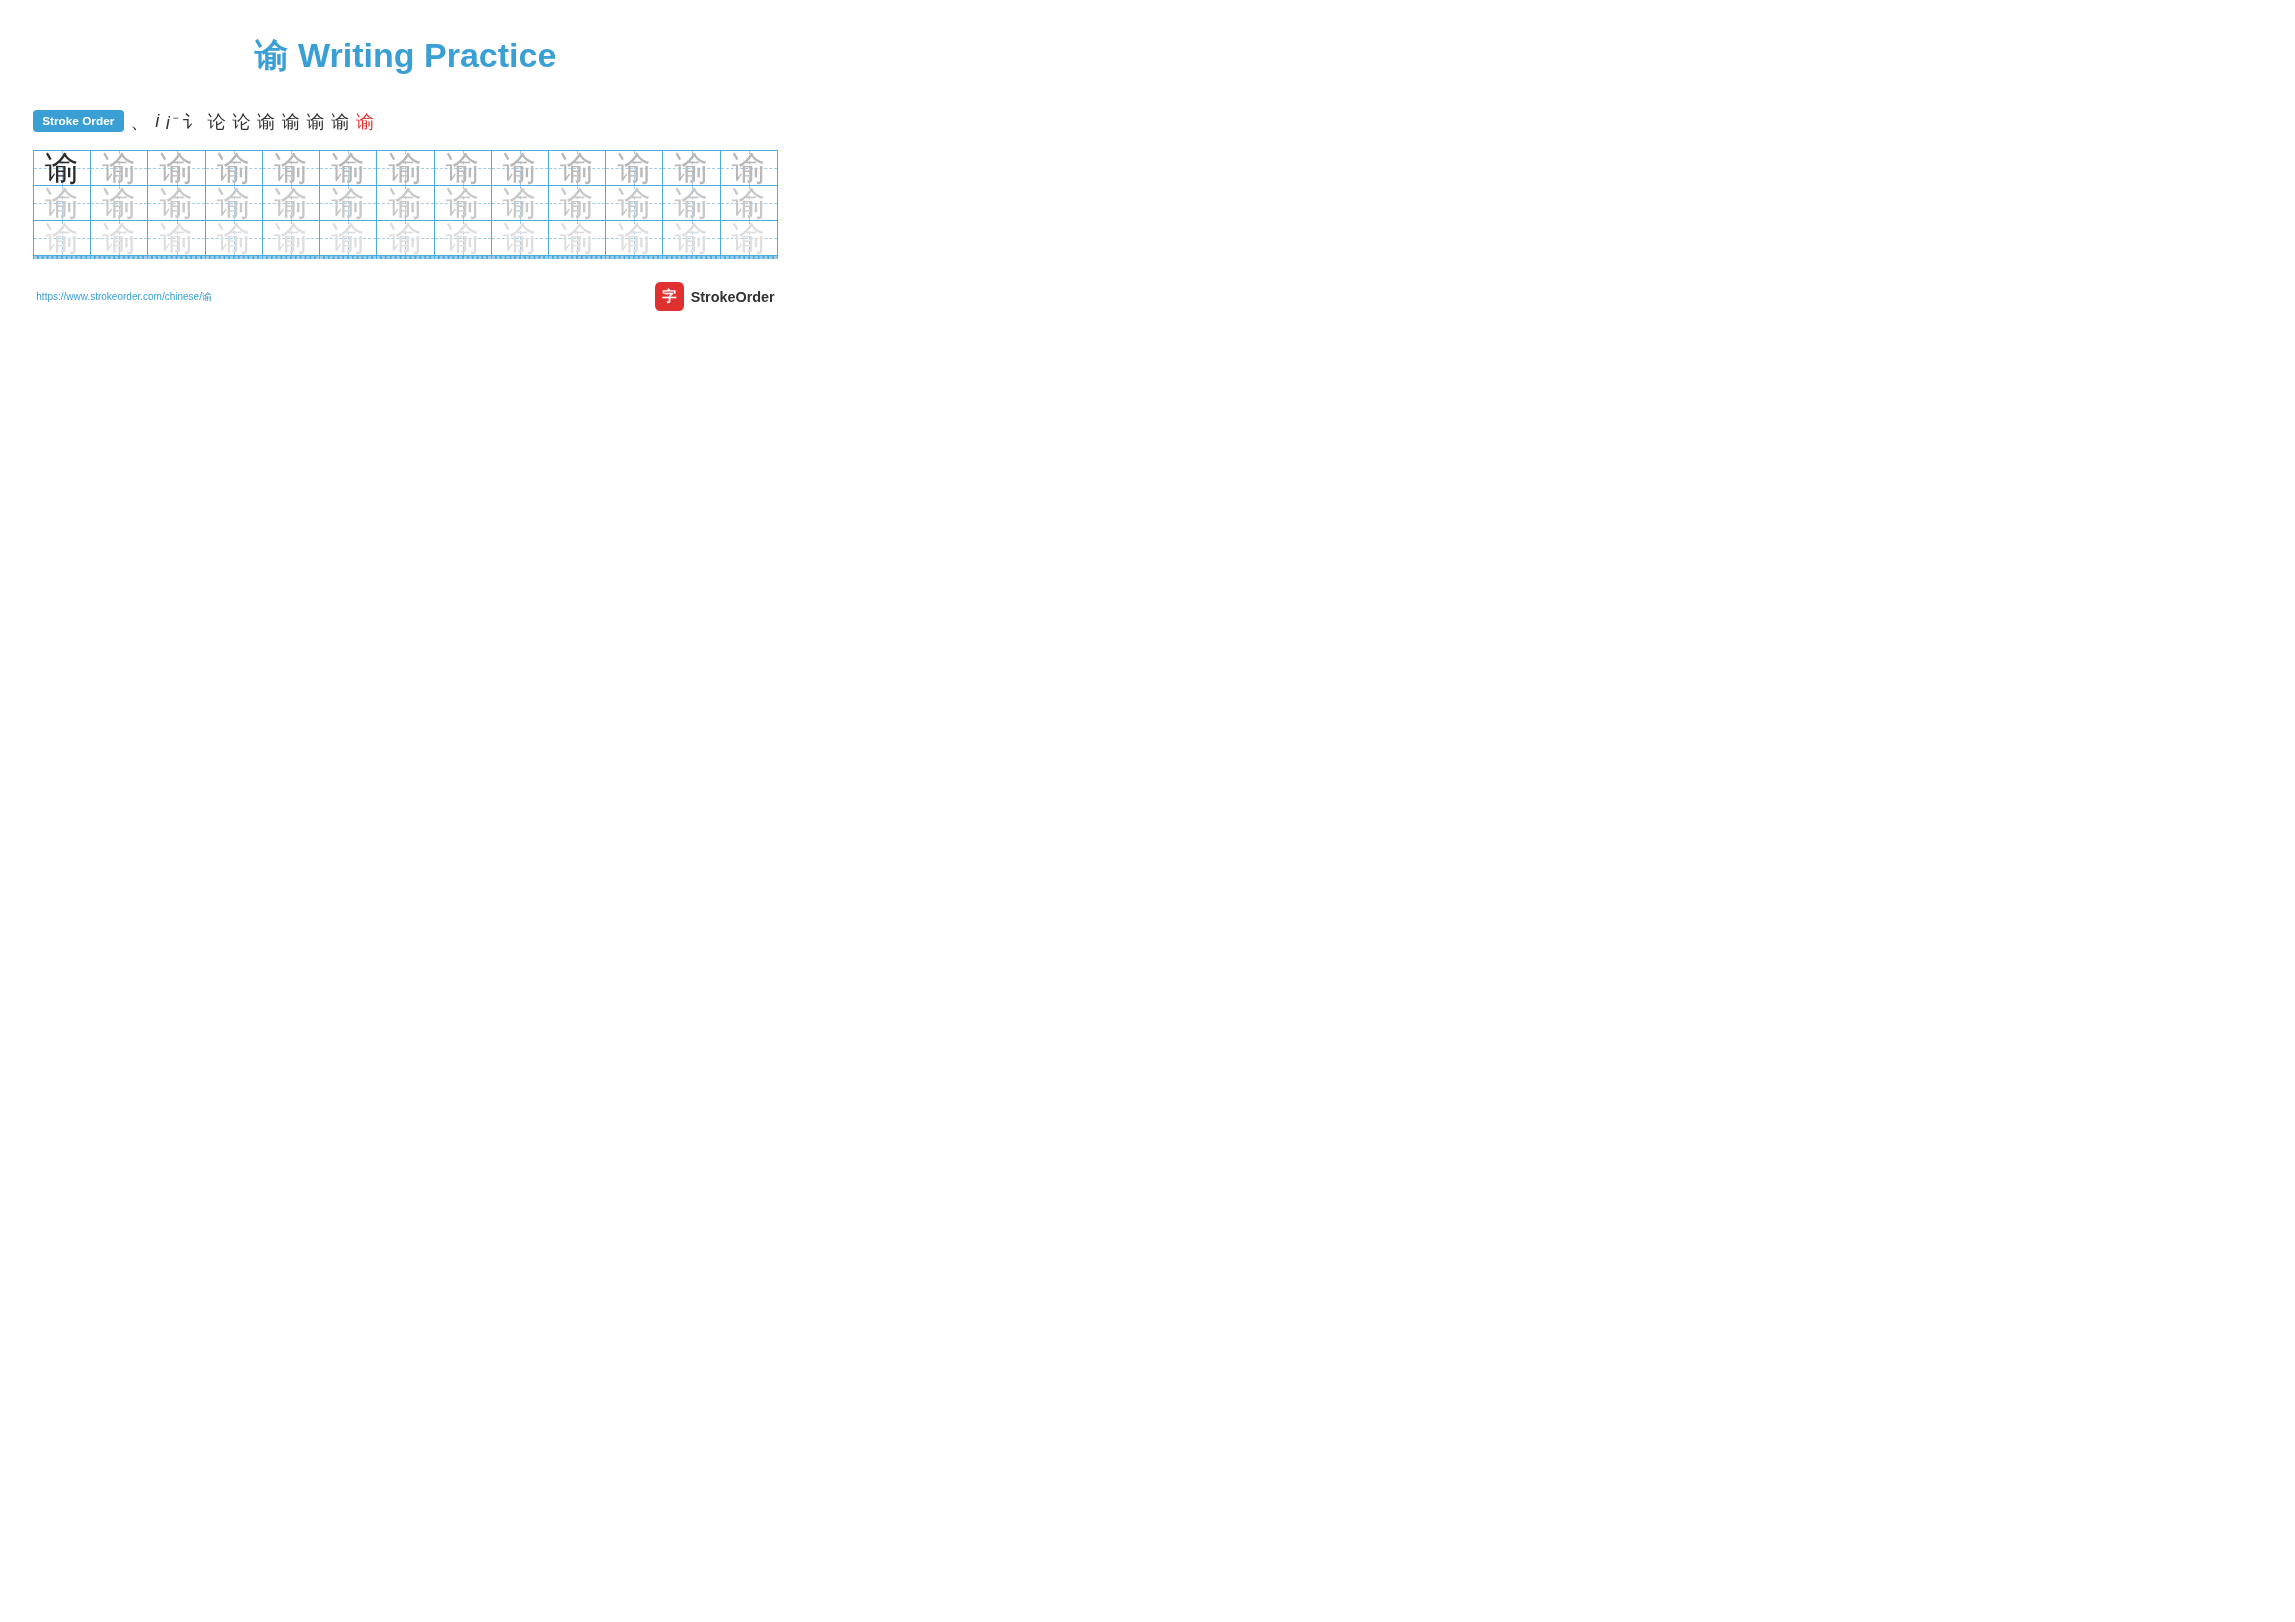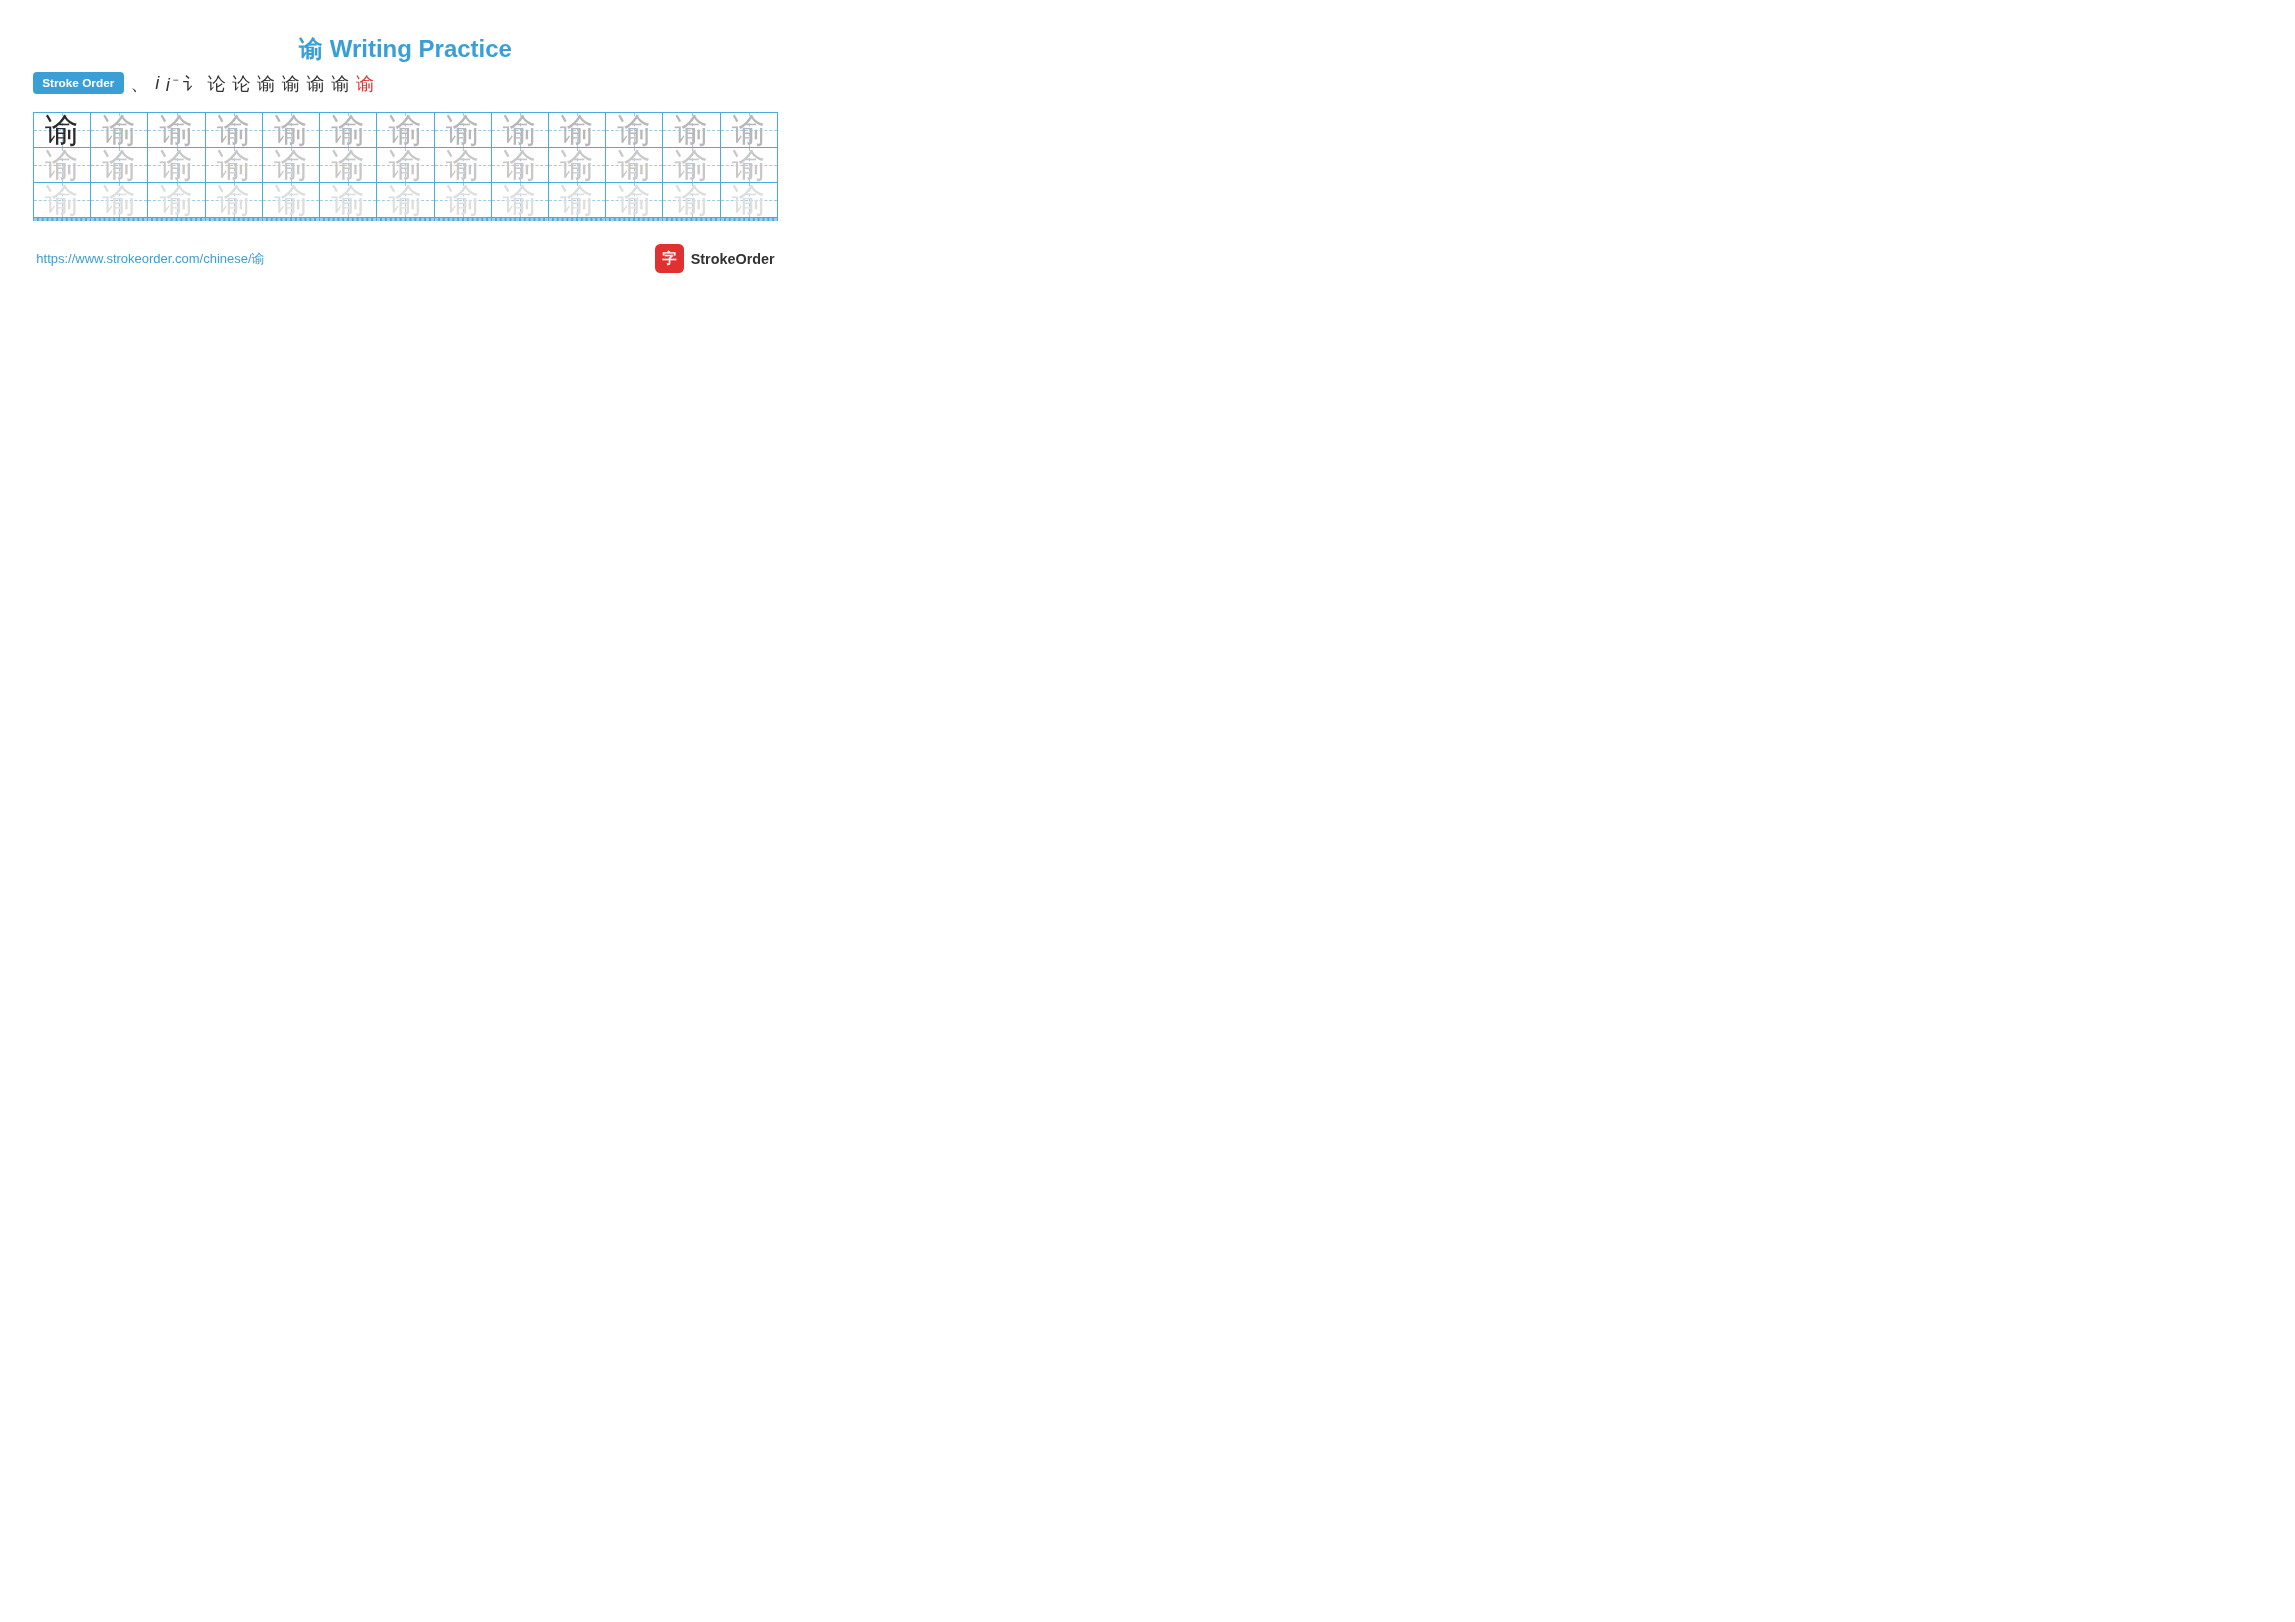--- a/index.html
+++ b/index.html
@@ -8,24 +8,24 @@
       background: #ffffff;
       font-family: Arial, sans-serif;
       width: 811px;
       min-height: 574px;
       position: relative;
       padding: 26px 33px;
     }
 
     .page-title {
       text-align: center;
-      font-size: 24px;
+      font-size: 34px;
       font-weight: bold;
       color: #3a9fd5;
-      margin-bottom: 6px;
+      margin-bottom: 30px;
       margin-top: 6.5px;
     }
 
     .stroke-order-row {
       display: flex;
       align-items: center;
       gap: 7px;
       margin-bottom: 16.4px;
       flex-wrap: nowrap;
     }
@@ -107,21 +107,21 @@
     .footer {
       display: flex;
       justify-content: space-between;
       align-items: center;
       margin-top: 23px;
       padding: 0 3.3px;
     }
 
     .footer-url {
       color: #3a9fd5;
-      font-size: 13px;
+      font-size: 10px;
       text-decoration: none;
     }
 
     .footer-logo {
       display: flex;
       align-items: center;
       gap: 6.5px;
       font-size: 14.4px;
       font-weight: bold;
       color: #333;

